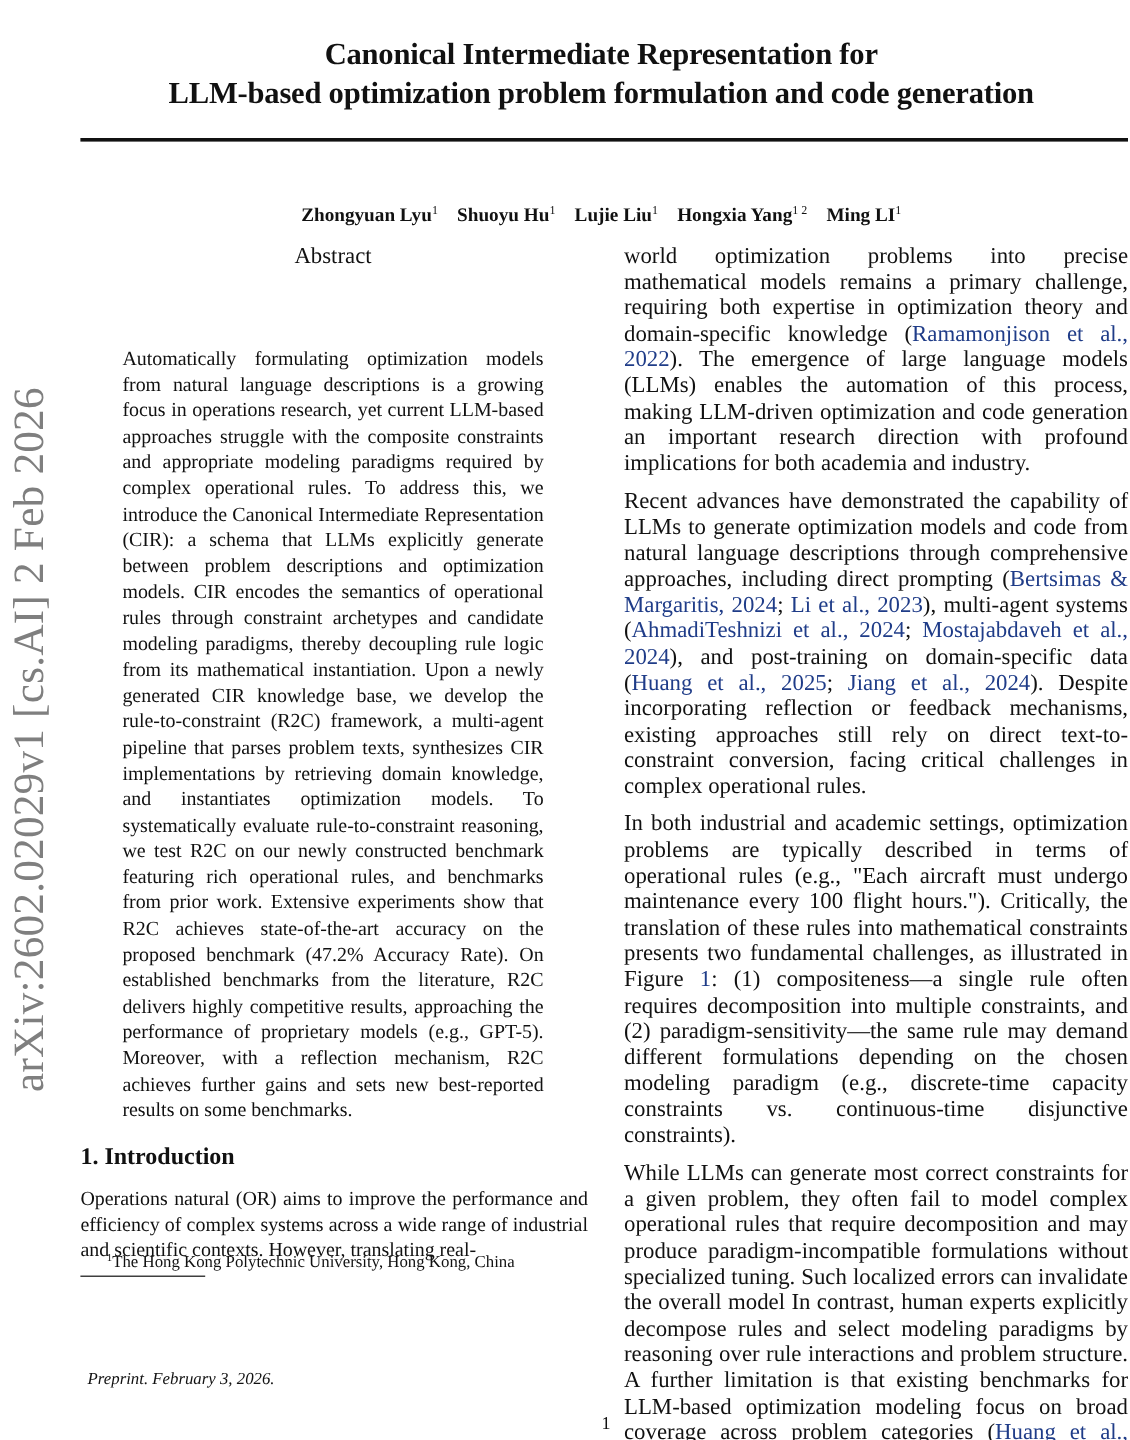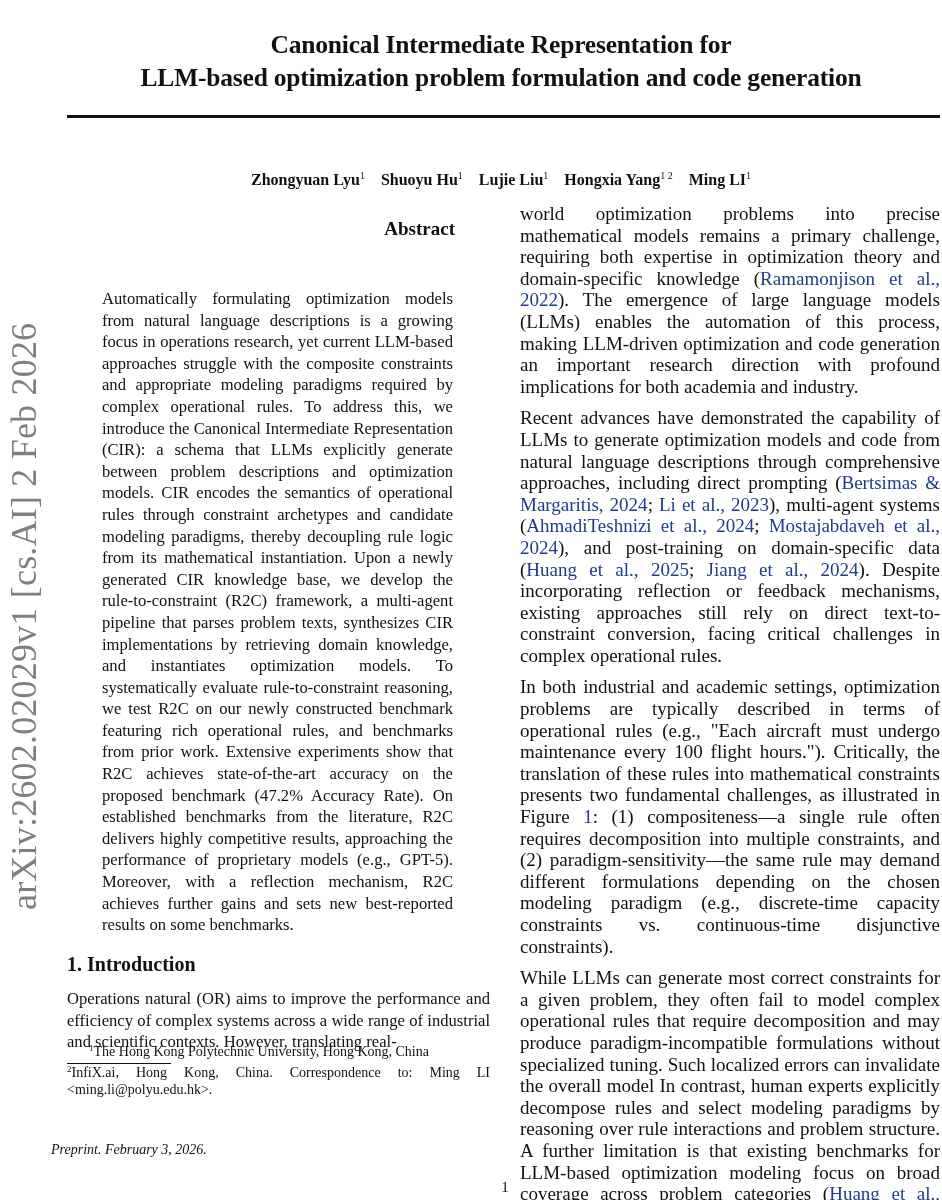--- a/index.html
+++ b/index.html
@@ -22,22 +22,22 @@
   }
   .authors .author { margin: 0 6px; }
   .authors sup { font-weight: normal; font-size: 10px; vertical-align: 6px; }
   .arxiv {
     position: absolute; left: 4px; top: 910px; width: 720px; height: 40px;
     transform-origin: 0 0; transform: rotate(-90deg);
     font-size: 36px; line-height: 40px; color: #7f7f7f; white-space: nowrap;
     letter-spacing: 0.2px;
   }
   .abstract-heading {
-    position: absolute; left: 100px; width: 355px; top: 217px;
-    text-align: right; font-weight: bold; font-size: 19px; line-height: 24px;
+    position: absolute; left: 100px; width: 355px; top: 202px;
+    text-align: center; font-weight: normal; font-size: 19px; line-height: 24px;
   }
   .abstract-body {
     position: absolute; left: 102px; width: 351px; top: 248px;
     font-size: 16.6px; line-height: 21.6px; text-align: justify; hyphens: manual; margin-top: 40px;
   }
   .intro-heading {
     position: absolute; left: 67px; top: 952px; font-weight: bold; font-size: 20px; line-height: 24px;
   }
   .intro-body {
     position: absolute; left: 67px; width: 423px; top: 988px;
@@ -45,21 +45,21 @@
   }
   .fn-rule { position: absolute; left: 67px; top: 1063px; width: 104px; height: 1px; background: #111; }
   .footnotes {
     position: absolute; left: 67px; width: 423px; top: 1040px;
     font-size: 14px; line-height: 17.5px; text-align: justify;
   }
   .footnotes p { margin: 0; }
   .footnotes .fn1 { text-indent: 22px; }
   .footnotes sup { font-size: 9px; vertical-align: 5px; }
   .preprint {
-    position: absolute; left: 51px; top: 1141px; font-style: italic; font-size: 14px; line-height: 18px;
+    position: absolute; left: 73px; top: 1141px; font-style: italic; font-size: 14px; line-height: 18px;
   }
   .right-col {
     position: absolute; left: 520px; width: 420px; top: 203px;
     font-size: 19px; line-height: 21.6px; text-align: justify;
   }
   .right-col p { margin: 0 0 10px 0; }
   .cite { color: #1f3c88; }
   .page-number {
     position: absolute; left: 0; width: 1010px; top: 1178px; text-align: center; font-size: 15px; line-height: 18px;
   }
@@ -85,21 +85,20 @@
 
 <div class="abstract-heading">Abstract</div>
 <div class="abstract-body">Automatically formulating optimization models from natural language descriptions is a growing focus in operations research, yet current LLM-based approaches struggle with the composite constraints and appropriate modeling paradigms required by complex operational rules. To address this, we introduce the Canonical Intermediate Representation (CIR): a schema that LLMs explicitly generate between problem descriptions and optimization models. CIR encodes the semantics of operational rules through constraint archetypes and candidate modeling paradigms, thereby decoupling rule logic from its mathematical instantiation. Upon a newly generated CIR knowledge base, we develop the rule-to-constraint (R2C) framework, a multi-agent pipeline that parses problem texts, synthesizes CIR implementations by retrieving domain knowledge, and instantiates optimization models. To systematically evaluate rule-to-constraint reasoning, we test R2C on our newly constructed benchmark featuring rich operational rules, and benchmarks from prior work. Extensive experiments show that R2C achieves state-of-the-art accuracy on the proposed benchmark (47.2% Accuracy Rate). On established benchmarks from the literature, R2C delivers highly competitive results, approaching the performance of proprietary models (e.g., GPT-5). Moreover, with a reflection mechanism, R2C achieves further gains and sets new best-reported results on some benchmarks.</div>
 
 <div class="intro-heading">1. Introduction</div>
 <div class="intro-body">Operations natural (OR) aims to improve the performance and efficiency of complex systems across a wide range of industrial and scientific contexts. However, translating real-</div>
 
 <div class="fn-rule"></div>
 <div class="footnotes">
   <p class="fn1"><sup>1</sup><span>The Hong Kong Polytechnic University, Hong Kong, China</span></p>
-  <p><sup>2</sup><span>InfiX.ai, Hong Kong, China.  Correspondence to: Ming LI &lt;ming.li@polyu.edu.hk&gt;.</span></p>
 </div>
 <div class="preprint">Preprint. February 3, 2026.</div>
 
 <div class="right-col">
   <p><span>world optimization problems into precise mathematical models remains a primary challenge, requiring both expertise in optimization theory and domain-specific knowledge (</span><a class="cite">Ramamonjison et al., 2022</a><span>). The emergence of large language models (LLMs) enables the automation of this process, making LLM-driven optimization and code generation an important research direction with profound implications for both academia and industry.</span></p>
   <p><span>Recent advances have demonstrated the capability of LLMs to generate optimization models and code from natural language descriptions through comprehensive approaches, including direct prompting (</span><a class="cite">Bertsimas &amp; Margaritis, 2024</a><span>; </span><a class="cite">Li et al., 2023</a><span>), multi-agent systems (</span><a class="cite">AhmadiTeshnizi et al., 2024</a><span>; </span><a class="cite">Mostajabdaveh et al., 2024</a><span>), and post-training on domain-specific data (</span><a class="cite">Huang et al., 2025</a><span>; </span><a class="cite">Jiang et al., 2024</a><span>). Despite incorporating reflection or feedback mechanisms, existing approaches still rely on direct text-to-constraint conversion, facing critical challenges in complex operational rules.</span></p>
   <p><span>In both industrial and academic settings, optimization problems are typically described in terms of operational rules (e.g., "Each aircraft must undergo maintenance every 100 flight hours."). Critically, the translation of these rules into mathematical constraints presents two fundamental challenges, as illustrated in Figure </span><a class="cite">1</a><span>: (1) compositeness—a single rule often requires decomposition into multiple constraints, and (2) paradigm-sensitivity—the same rule may demand different formulations depending on the chosen modeling paradigm (e.g., discrete-time capacity constraints vs. continuous-time disjunctive constraints).</span></p>
   <p><span>While LLMs can generate most correct constraints for a given problem, they often fail to model complex operational rules that require decomposition and may produce paradigm-incompatible formulations without specialized tuning. Such localized errors can invalidate the overall model In contrast, human experts explicitly decompose rules and select modeling paradigms by reasoning over rule interactions and problem structure. A further limitation is that existing benchmarks for LLM-based optimization modeling focus on broad coverage across problem categories (</span><a class="cite">Huang et al., 2025</a><span>; </span><a class="cite">Lu et al., 2025</a><span>) or specific problem classes (e.g., dynamic programming (</span><a class="cite">Zhou et al., 2025</a><span>)), but lack instances</span></p>
 </div>
 

